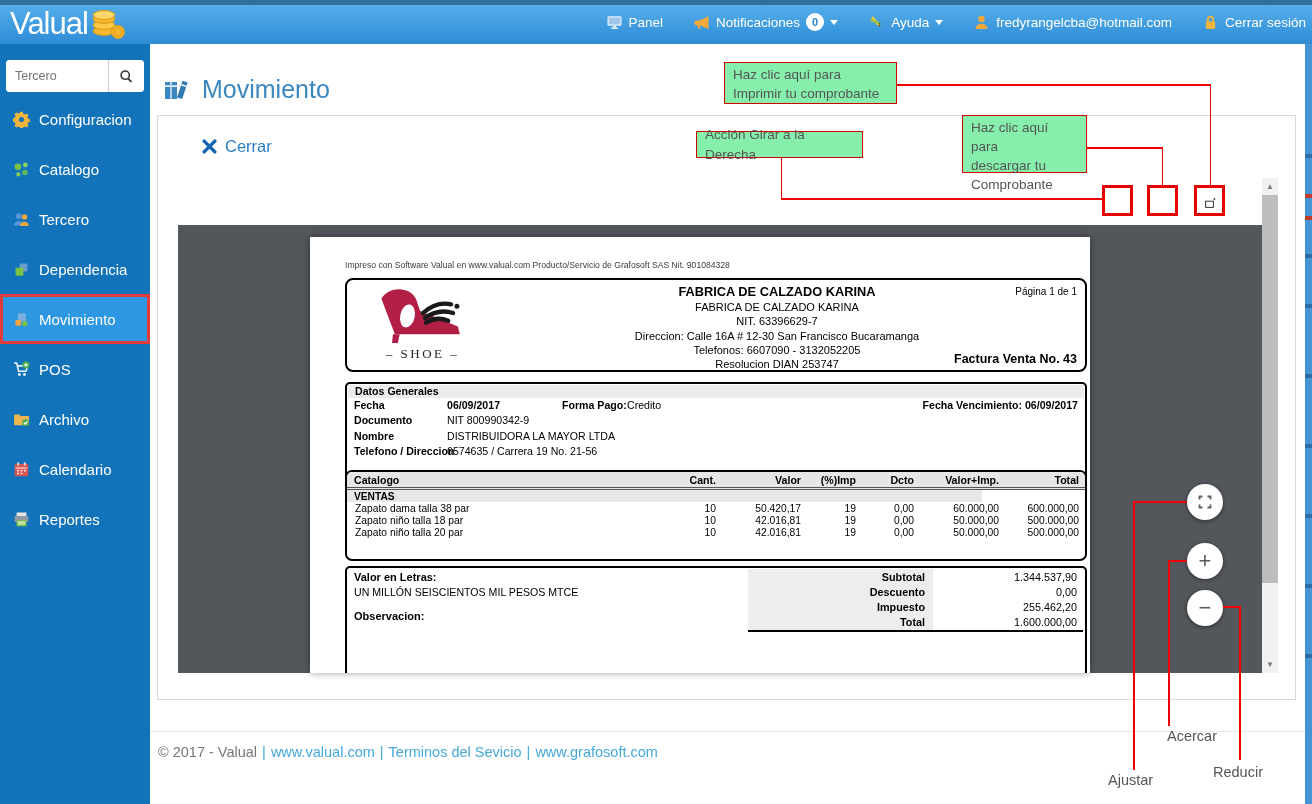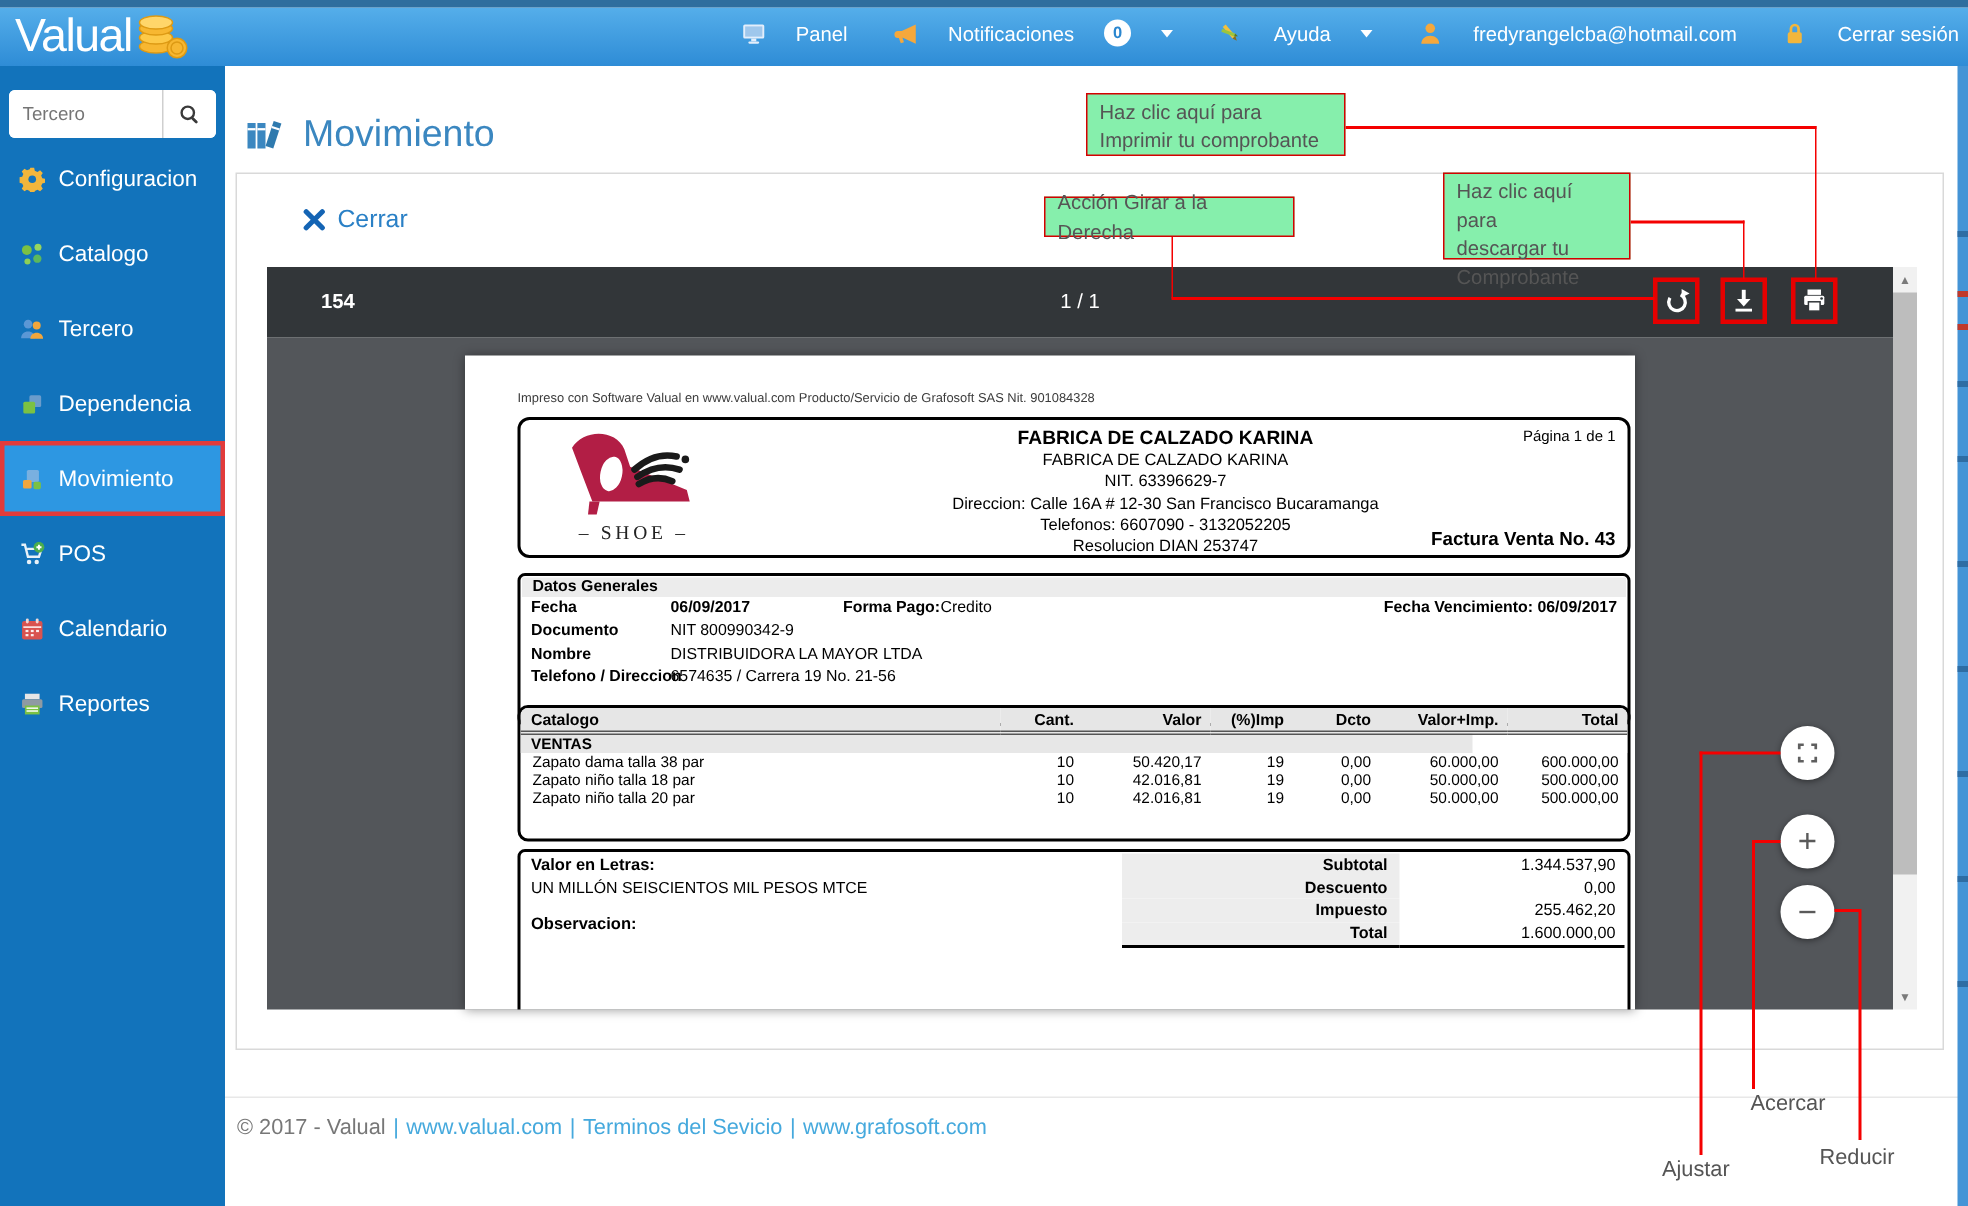--- a/index.html
+++ b/index.html
@@ -6,21 +6,21 @@
   body { background:#888; font-family:"Liberation Sans",sans-serif; }
   #app { position:relative; width:1312px; height:804px; background:#fff; overflow:hidden; font-family:"Liberation Sans",sans-serif; }
 
   
   .topbar { position:absolute; left:0; top:0; width:1312px; height:44px;
     background:linear-gradient(#55aeea,#2e8cd6); border-top:5px solid #2f6e9e; z-index:30; }
   .logo { position:absolute; left:10px; top:1px; display:flex; align-items:flex-start; gap:2px;
     color:#fff; font-size:31px; letter-spacing:-1px; cursor:pointer; }
   .topnav { position:absolute; right:6px; top:8px; display:flex; align-items:center; gap:30px;
     color:#fff; font-size:13.5px; }
-  .tn-item { display:flex; align-items:center; gap:20px; cursor:pointer; white-space:nowrap; }
+  .tn-item { display:flex; align-items:center; gap:6px; cursor:pointer; white-space:nowrap; }
   .badge { display:inline-flex; align-items:center; justify-content:center; width:18px; height:18px;
     border-radius:50%; background:#fff; color:#2a86cf; font-size:11px; font-weight:bold; }
   .caret { width:0; height:0; border-left:4px solid transparent; border-right:4px solid transparent;
     border-top:5px solid #fff; display:inline-block; }
 
   
   .sidebar { position:absolute; left:0; top:44px; width:150px; height:760px; background:#1273bb; z-index:20; }
   .search { position:absolute; left:6px; top:16px; width:138px; height:32px; background:#fff;
     border-radius:4px; display:flex; overflow:hidden; }
   .search input { flex:1; min-width:0; border:none; outline:none; padding:0 9px; font-size:12.5px;
@@ -244,20 +244,28 @@
           <path d="M1.2 2h2.2l1.9 7.6h6.9l1.6-5h-9" stroke="#e8f1f8" stroke-width="1.5" fill="none"></path>
           <circle cx="6" cy="12.8" r="1.4" fill="#e8f1f8"></circle>
           <circle cx="10.8" cy="12.8" r="1.4" fill="#e8f1f8"></circle>
           <circle cx="12.2" cy="3.6" r="3.4" fill="#4cae4c"></circle>
           <path d="M12.2 2v3.2M10.6 3.6h3.2" stroke="#fff" stroke-width="1.2"></path>
         </svg>
         <span>POS</span>
       </div>
       <div class="mi">
         <svg class="si" viewBox="0 0 16 16">
+          <path d="M1 4.2c0-.5.4-1 1-1h3.8l1.6 1.6H15v7.6c0 .5-.4 1-1 1H2c-.5 0-1-.4-1-1z" fill="#ecb64f"></path>
+          <circle cx="11.8" cy="11" r="3.2" fill="#4cae4c"></circle>
+          <path d="M10.2 11l1.2 1.3 2.2-2.4" stroke="#fff" stroke-width="1.3" fill="none"></path>
+        </svg>
+        <span>Archivo</span>
+      </div>
+      <div class="mi">
+        <svg class="si" viewBox="0 0 16 16">
           <rect x="1.6" y="2.8" width="12.8" height="11.6" rx="1.4" fill="#d9534f"></rect>
           <rect x="4" y="1.2" width="1.8" height="3.2" rx=".9" fill="#f0d9d8"></rect>
           <rect x="10.2" y="1.2" width="1.8" height="3.2" rx=".9" fill="#f0d9d8"></rect>
           <rect x="2.4" y="6.2" width="11.2" height=".9" fill="#fff"></rect>
           <g fill="#fff" opacity=".9">
             <rect x="3.8" y="8.4" width="1.8" height="1.4"></rect>
               <rect x="7.1" y="8.4" width="1.8" height="1.4"></rect>
             <rect x="10.4" y="8.4" width="1.8" height="1.4"></rect>
               <rect x="3.8" y="11" width="1.8" height="1.4"></rect>
             <rect x="7.1" y="11" width="1.8" height="1.4"></rect>
@@ -294,24 +302,20 @@
 
   <div class="card"></div>
 
   <div class="cerrar">
     <svg width="15" height="15" viewBox="0 0 14 14">
       <path d="M2 2 12 12 M12 2 2 12" stroke="#1464b4" stroke-width="3.2" stroke-linecap="round"></path>
     </svg>
     <span>Cerrar</span>
   </div>
 
-  <div class="vtoolbar">
-    <span class="vdocid">154</span>
-    <span class="vpageind">1 / 1</span>
-  </div>
 
   <div class="vcanvas"></div>
 
   <div class="tbtn" style="left:1102px;top:185px;">
     <svg width="18" height="18" viewBox="0 0 17 17">
       <circle cx="8.5" cy="9" r="5.2" stroke="#fff" stroke-width="2.1" fill="none" stroke-dasharray="25 8" transform="rotate(-64 8.5 9)"></circle>
       <polygon points="11.4,0.6 16.4,3.4 11.4,6" fill="#fff"></polygon>
     </svg>
   </div>
   <div class="tbtn" style="left:1147px;top:185px;">

